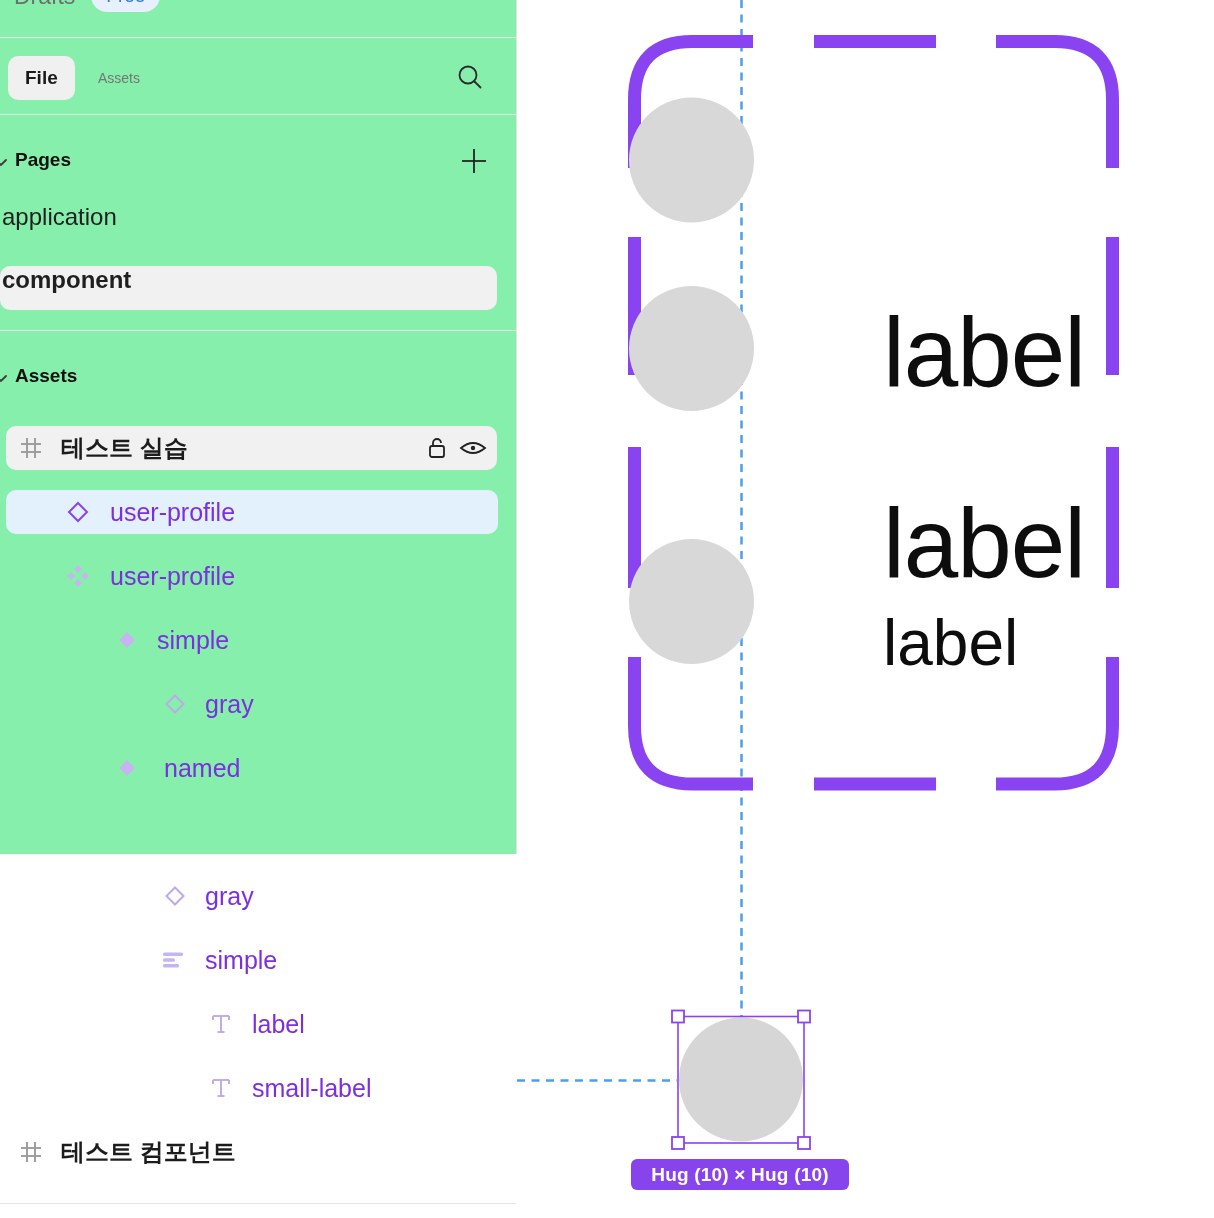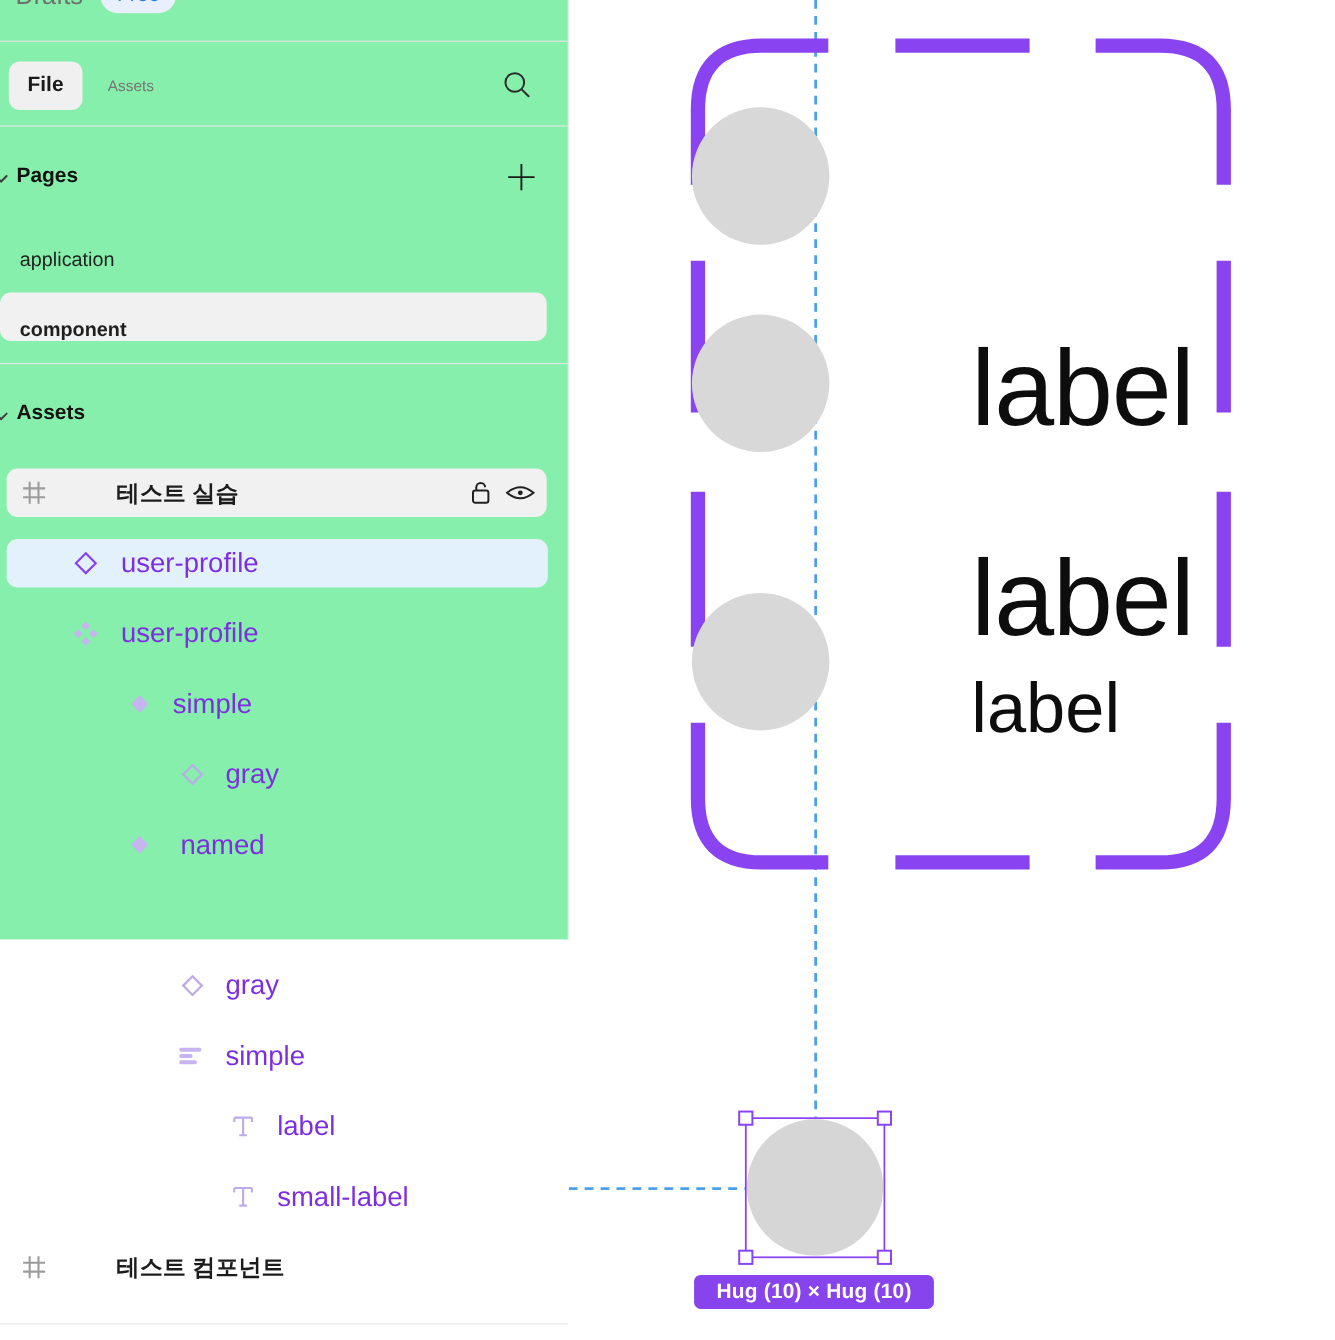--- a/index.html
+++ b/index.html
@@ -25,31 +25,31 @@
     display:flex; align-items:center; font-size:14px; color:#757575; }
   .search-btn { position:absolute; left:450px; top:58px; width:40px; height:40px;
     display:flex; align-items:center; justify-content:center; }
 
   .section-title { position:absolute; left:15px; font-size:19px; font-weight:700; color:#111; }
   .edge-chevron { position:absolute; left:-8px; width:18px; height:18px; }
   .plus-btn { position:absolute; left:458px; width:32px; height:32px;
     display:flex; align-items:center; justify-content:center; }
 
   .page-item { position:absolute; left:0; width:497px; height:44px; border-radius:10px;
-    display:flex; align-items:flex-end; padding-left:18px; font-size:18px; color:#1f1f1f; }
+    display:flex; align-items:flex-start; padding-left:2px; font-size:24px; color:#1f1f1f; }
   .page-item.active { background:#f1f1f1; font-weight:700; }
 
   .lrow { position:absolute; left:0; width:516px; height:44px; }
   .lrow .rowbg { position:absolute; left:6px; top:0; height:44px; border-radius:10px; }
   .rowbg.gray { background:#f1f1f1; width:491px; }
   .rowbg.blue { background:#e3f1fd; width:492px; }
   .lrow .licon { position:absolute; top:10px; width:24px; height:24px; }
   .lrow .lname { position:absolute; top:0; height:44px; display:flex; align-items:center;
     font-size:25px; color:#7d2fe0; }
-  .lrow .lname.dark { color:#1c1c1c; font-weight:600; font-size:21px;margin-left:45px; }
+  .lrow .lname.dark { color:#1c1c1c; font-weight:600; font-size:24px; }
   .row-actions { position:absolute; right:28px; top:10px; display:flex; gap:10px; }
 
   
   .canvas { position:absolute; left:517px; top:0; width:697px; height:1218px; background:#fff; }
   .canvas-svg { position:absolute; left:0; top:0; }
   .canvas-label { position:absolute; color:#0d0d0d; line-height:1; letter-spacing:-1px; }
   .canvas-label.lg { font-size:98px; }
   .canvas-label.sm { font-size:64px; letter-spacing:0; }
   .size-badge { position:absolute; left:114px; top:1159px; width:218px; height:31px;
     background:#8743ec; border-radius:6px; color:#fff; font-size:19px; font-weight:600;

